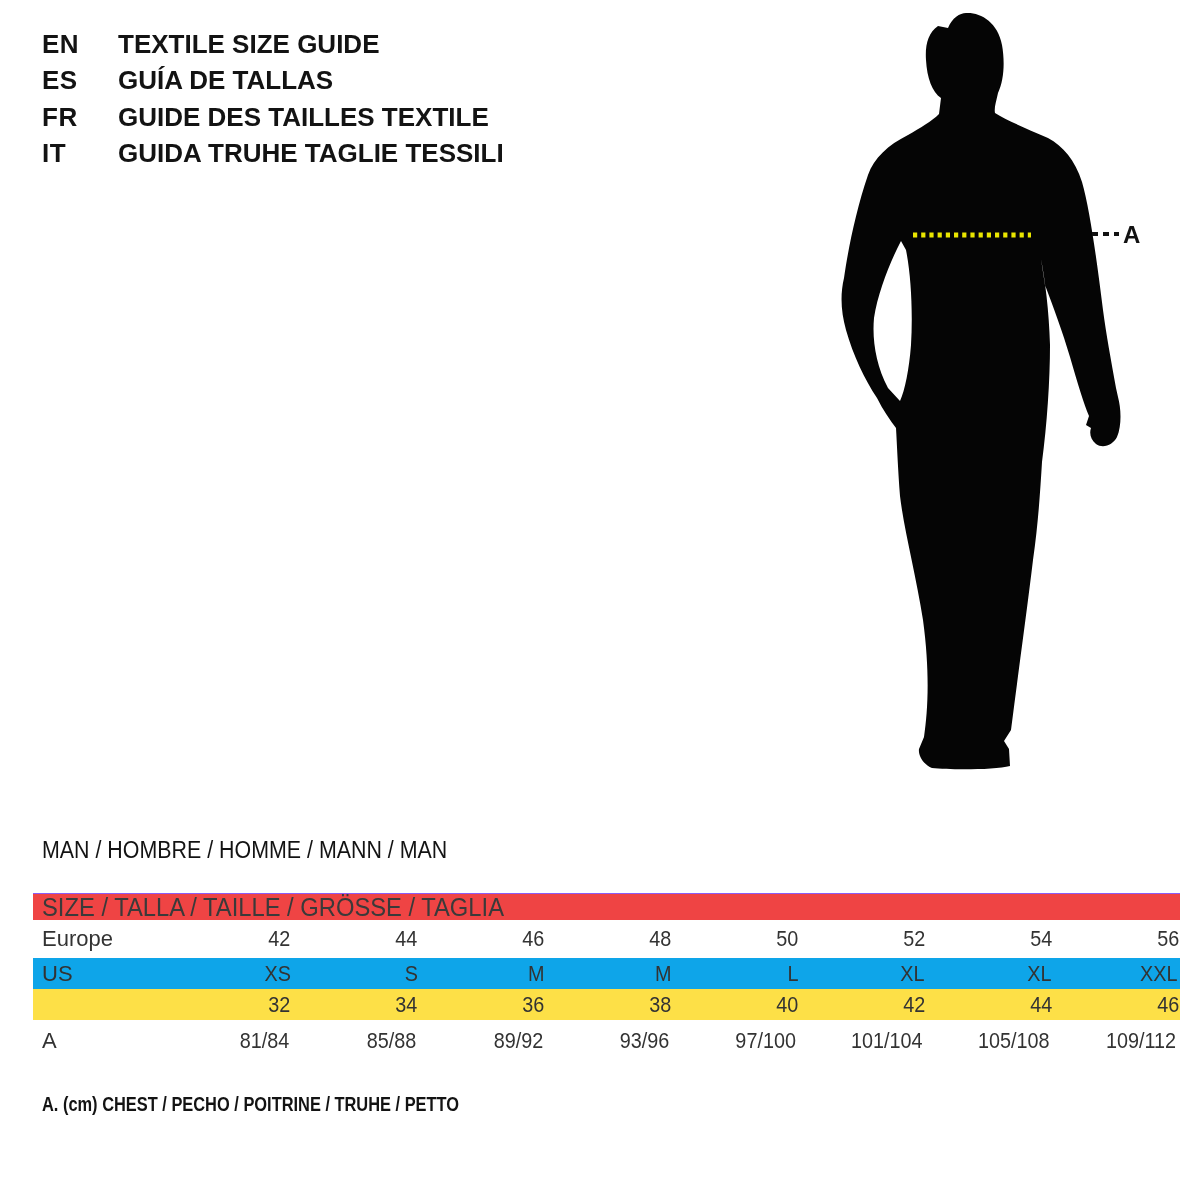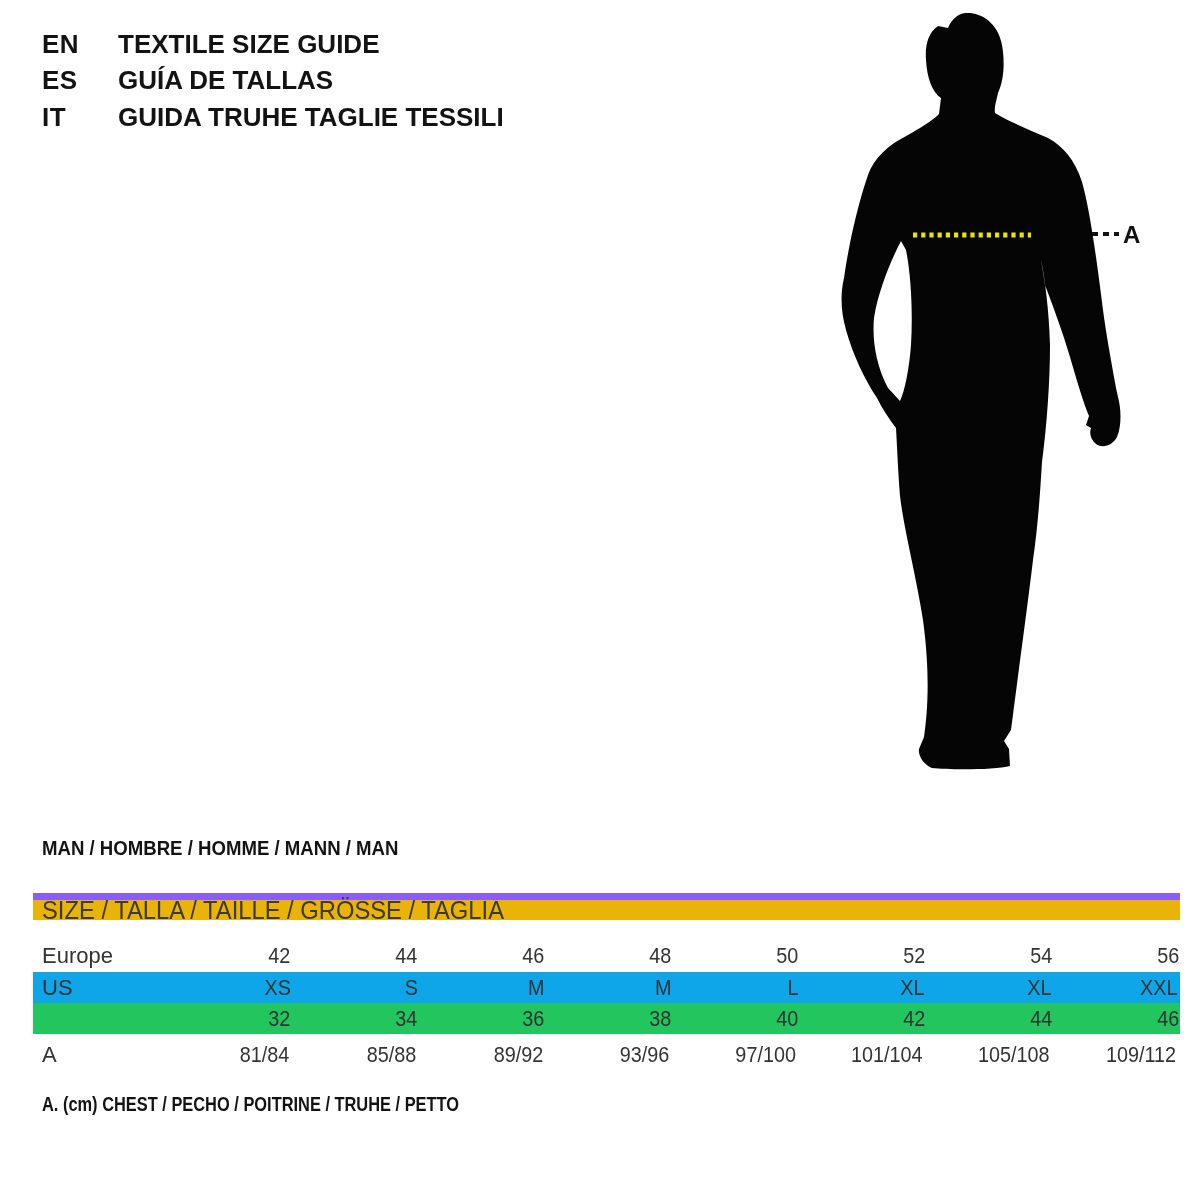--- a/index.html
+++ b/index.html
@@ -15,43 +15,46 @@
   
   .products{position:absolute;left:42px;top:217px;font-weight:700;font-size:28px;line-height:33px;white-space:nowrap;}
   .sx83{display:inline-block;transform:scaleX(.83);transform-origin:0 50%;white-space:nowrap;}
   .sx93{display:inline-block;transform:scaleX(.93);transform-origin:0 50%;white-space:nowrap;}
   .sx95{display:inline-block;transform:scaleX(.95);transform-origin:0 50%;white-space:nowrap;}
   .sx82{display:inline-block;transform:scaleX(.82);transform-origin:0 50%;white-space:nowrap;}
   .sx90{display:inline-block;transform:scaleX(.90);transform-origin:50% 50%;white-space:nowrap;}
   
   .man-figure{position:absolute;left:820px;top:0;width:380px;height:800px;margin:0;}
   
-  .section-title{position:absolute;left:42px;top:837px;margin:0;font-size:20px;font-weight:700;white-space:nowrap;}
+  .section-title{position:absolute;left:42px;top:837px;margin:0;font-size:23px;font-weight:400;white-space:nowrap;}
   
   .size-table{position:absolute;left:33px;top:893px;width:1147px;font-size:22px;color:#333;}
-  .bar{height:27px;background:#eab308;border-top:7px solid #8b5cf6;display:flex;align-items:center;padding-left:9px;box-sizing:border-box;color:#3a3a3a;font-size:25px;}
+  .bar{height:27px;background:#ef4444;border-top:1px solid #8b5cf6;display:flex;align-items:center;padding-left:9px;box-sizing:border-box;color:#3a3a3a;font-size:25px;}
   .trow{display:grid;grid-template-columns:132px repeat(8,1fr);align-items:center;}
-  .trow.europe{height:32px;margin-top:20px;}
+  .trow.europe{height:38px;}
   .trow.band1{height:31px;background:#0ea5e9;}
-  .trow.band2{height:31px;background:#22c55e;}
+  .trow.band2{height:31px;background:#fde047;}
   .trow.arow{height:41px;}
   .lbl{padding-left:9px;text-align:left;white-space:nowrap;}
   .cell{text-align:right;white-space:nowrap;}
   
   .legend{position:absolute;left:42px;top:1093px;font-size:20px;font-weight:700;white-space:nowrap;}
 </style>
 </head>
 <body>
 
 <section class="lang-block">
   <div class="lang-row">
     <span class="lang-code">EN</span><span class="lang-title">TEXTILE SIZE GUIDE</span>
   </div>
   <div class="lang-row">
     <span class="lang-code">ES</span><span class="lang-title">GUÍA DE TALLAS</span>
+  </div>
+  <div class="lang-row">
+    <span class="lang-code">FR</span><span class="lang-title">GUIDE DES TAILLES TEXTILE</span>
   </div>
   <div class="lang-row">
     <span class="lang-code">IT</span><span class="lang-title">GUIDA TRUHE TAGLIE TESSILI</span>
   </div>
 </section>
 
 <section class="products">
 </section>
 
 <figure class="man-figure">

